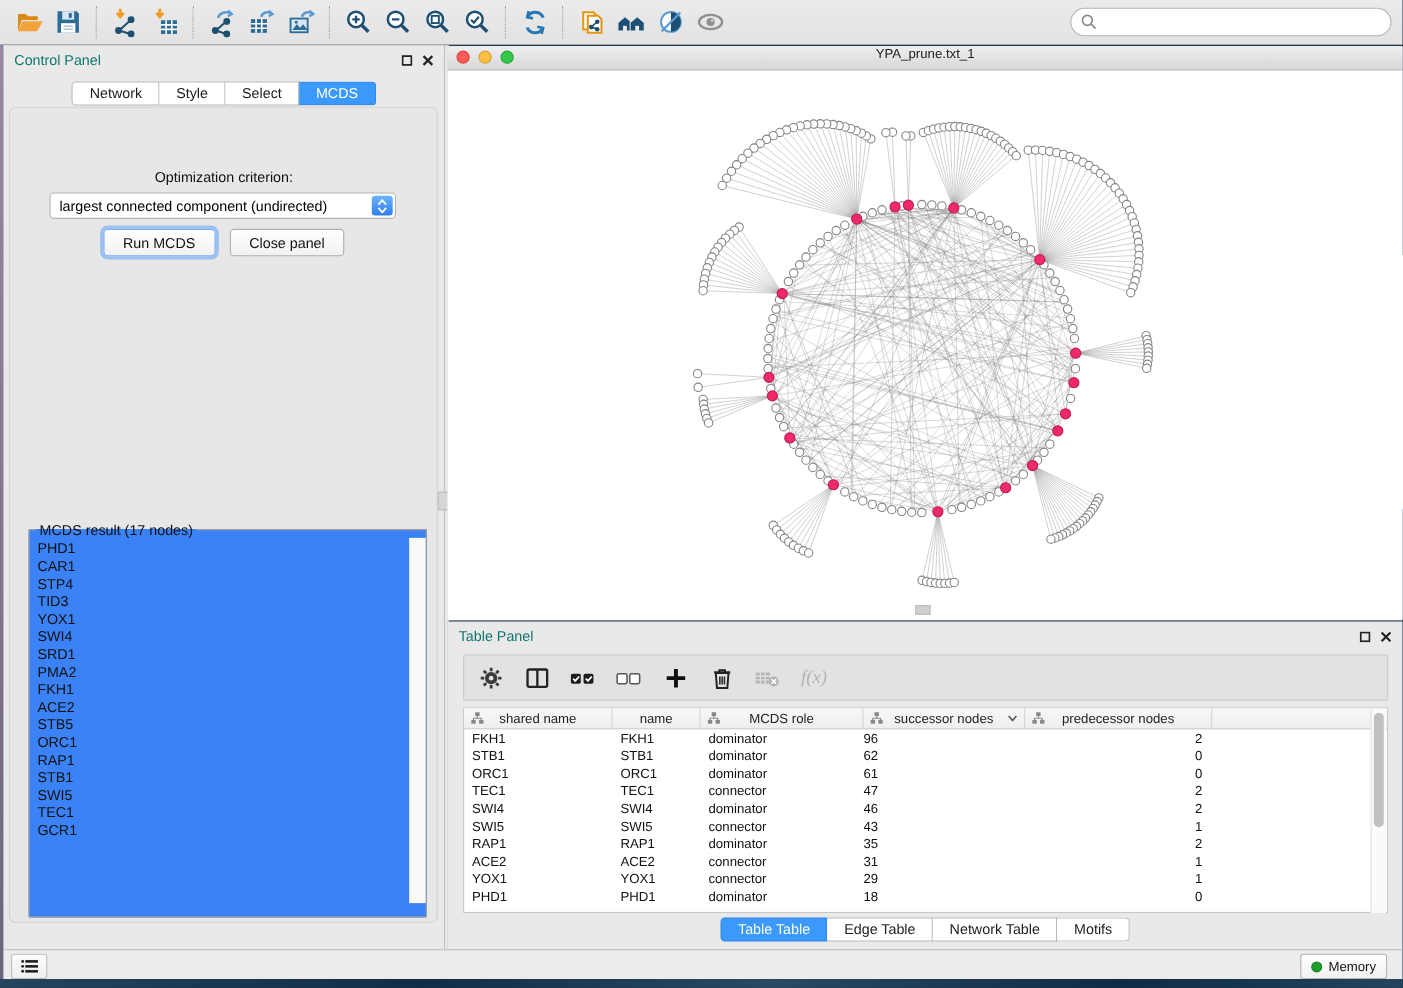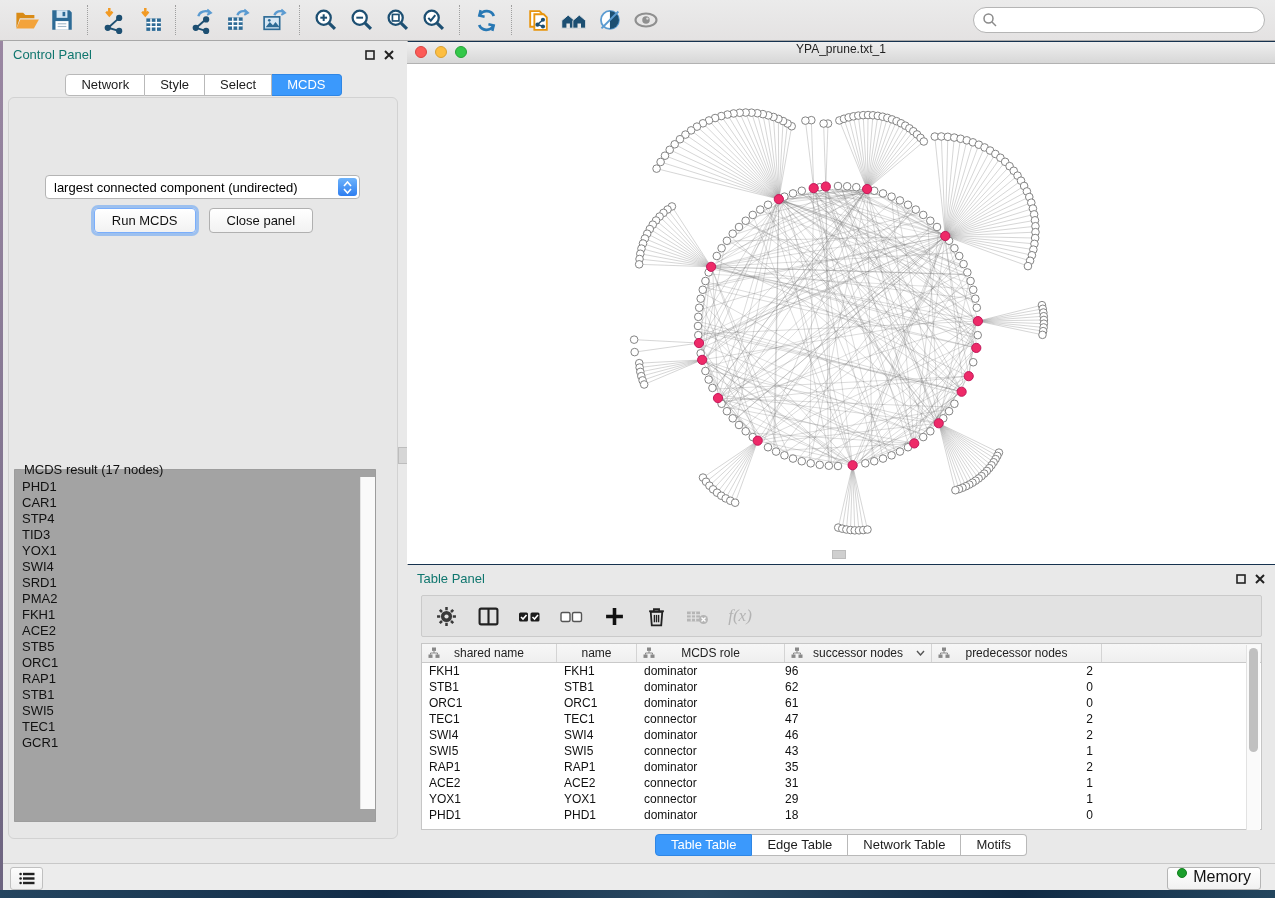--- a/index.html
+++ b/index.html
@@ -38,22 +38,22 @@
   .opt-label{position:absolute;left:0;right:0;top:112px;text-align:center;font-size:13px;color:#111;}
   .dropdown{position:absolute;left:42px;top:134px;width:315px;height:24px;background:#fff;border:1px solid #b4b4b4;
       border-radius:4px;display:flex;align-items:center;font-size:13px;padding-left:8px;box-sizing:border-box;}
   .dd-stepper{position:absolute;right:2px;top:2px;width:19px;height:18px;border-radius:3px;
       background:linear-gradient(#6db3fb,#2e7ef0);display:flex;flex-direction:column;align-items:center;justify-content:center;gap:1px;}
   .btnrow{position:absolute;left:0;right:0;top:167px;display:flex;justify-content:center;gap:13px;}
   .pushbtn{height:23px;padding:0 17px;background:linear-gradient(#ffffff,#f2f2f2);border:1px solid #b0b0b0;
       border-radius:4px;font-size:13px;color:#111;display:flex;align-items:center;}
   .pushbtn.focusring{box-shadow:0 0 0 3px rgba(106,166,245,.6);border-color:#7aaefb;}
 
-  .mcds-group{position:absolute;left:11px;top:421px;width:360px;height:358px;margin:0;
-      border:1px solid #9d9d9d;background:#a3a3a3;padding:0;border-radius:1px;}
+  .mcds-group{position:absolute;left:11px;top:421px;width:360px;height:358px;margin:12px;
+      border:1px solid #9d9d9d;background:#3b82f6;padding:0;border-radius:1px;}
   .mcds-group legend{font-size:13px;color:#111;margin-left:6px;padding:0 3px;}
   .mcds-list{position:absolute;left:0;top:0;right:14px;bottom:0;overflow:hidden;padding:2px 0 0 7px;}
   .mcds-item{font-size:13px;line-height:16px;color:#111;}
   .mcds-scroll{position:absolute;top:0;right:0;width:14px;bottom:0;background:#fafafa;border-left:1px solid #e4e4e4;}
 
   
   .vsplit{left:404px;top:41px;width:3px;height:822px;background:#e9e9e9;border-right:1px solid #a9a9a9;}
   .vsplit-grip{left:398px;top:447px;width:9px;height:15px;background:#d6d6d6;border:1px solid #bdbdbd;}
   .hsplit-grip{left:832px;top:550px;width:12px;height:7px;background:#cfcfcf;border:1px solid #bdbdbd;}
 
@@ -93,21 +93,21 @@
   .tscroll{position:absolute;top:1px;right:1px;width:13px;height:185px;background:#fafafa;border-left:1px solid #e2e2e2;}
   .tthumb{position:absolute;top:3px;left:1.5px;width:9px;height:104px;border-radius:5px;background:#c0c0c0;}
 
   .tp-tabs{position:absolute;left:0;right:0;top:269px;display:flex;justify-content:center;}
 
   
   .statusbar{left:3px;top:863px;width:1272px;height:27px;background:#ececec;border-top:1px solid #c8c8c8;box-sizing:border-box;}
   .listbtn{position:absolute;left:7px;top:3px;width:31px;height:21px;background:linear-gradient(#fcfcfc,#efefef);
       border:1px solid #c0c0c0;border-radius:3px;display:flex;align-items:center;justify-content:center;}
   .membtn{position:absolute;right:14px;top:3px;height:21px;padding:0 9px;background:linear-gradient(#ffffff,#f1f1f1);
-      border:1px solid #b5b5b5;border-radius:3px;display:flex;gap:6px;font-size:16px;color:#111;}
+      border:1px solid #b5b5b5;border-radius:3px;display:flex;align-items:center;gap:6px;font-size:12px;color:#111;}
   .memdot{width:10px;height:10px;border-radius:50%;background:#1b9e2c;border:1px solid #14801f;box-sizing:border-box;}
 </style>
 </head>
 <body>
 
 <div class="abs toolbar">
   <div class="tbtn">
     <svg width="27" height="27" viewBox="0 0 24 24">
         <path d="M3 19V5h6l2 2h8v3H6z" fill="#d98b16"></path>
         <path d="M3 19l3.5-8H23l-4.5 8z" fill="#f3a33b"></path>
@@ -275,20 +275,21 @@
   </div>
   <div class="cp-tabs">
     <div class="seg">
       <div class="tab">Network</div>
       <div class="tab">Style</div>
       <div class="tab">Select</div>
       <div class="tab sel">MCDS</div>
     </div>
   </div>
   <div class="cp-box"></div>
+  <div class="opt-label">Optimization criterion:</div>
   <div class="dropdown">
     <span>largest connected component (undirected)</span>
     <span class="dd-stepper">
       <svg width="9" height="6" viewBox="0 0 9 6">
           <path d="M1 5l3.5-4L8 5" fill="none" stroke="#fff" stroke-width="1.6"></path>
         </svg>
       <svg width="9" height="6" viewBox="0 0 9 6">
           <path d="M1 1l3.5 4L8 1" fill="none" stroke="#fff" stroke-width="1.6"></path>
         </svg>
     </span>

